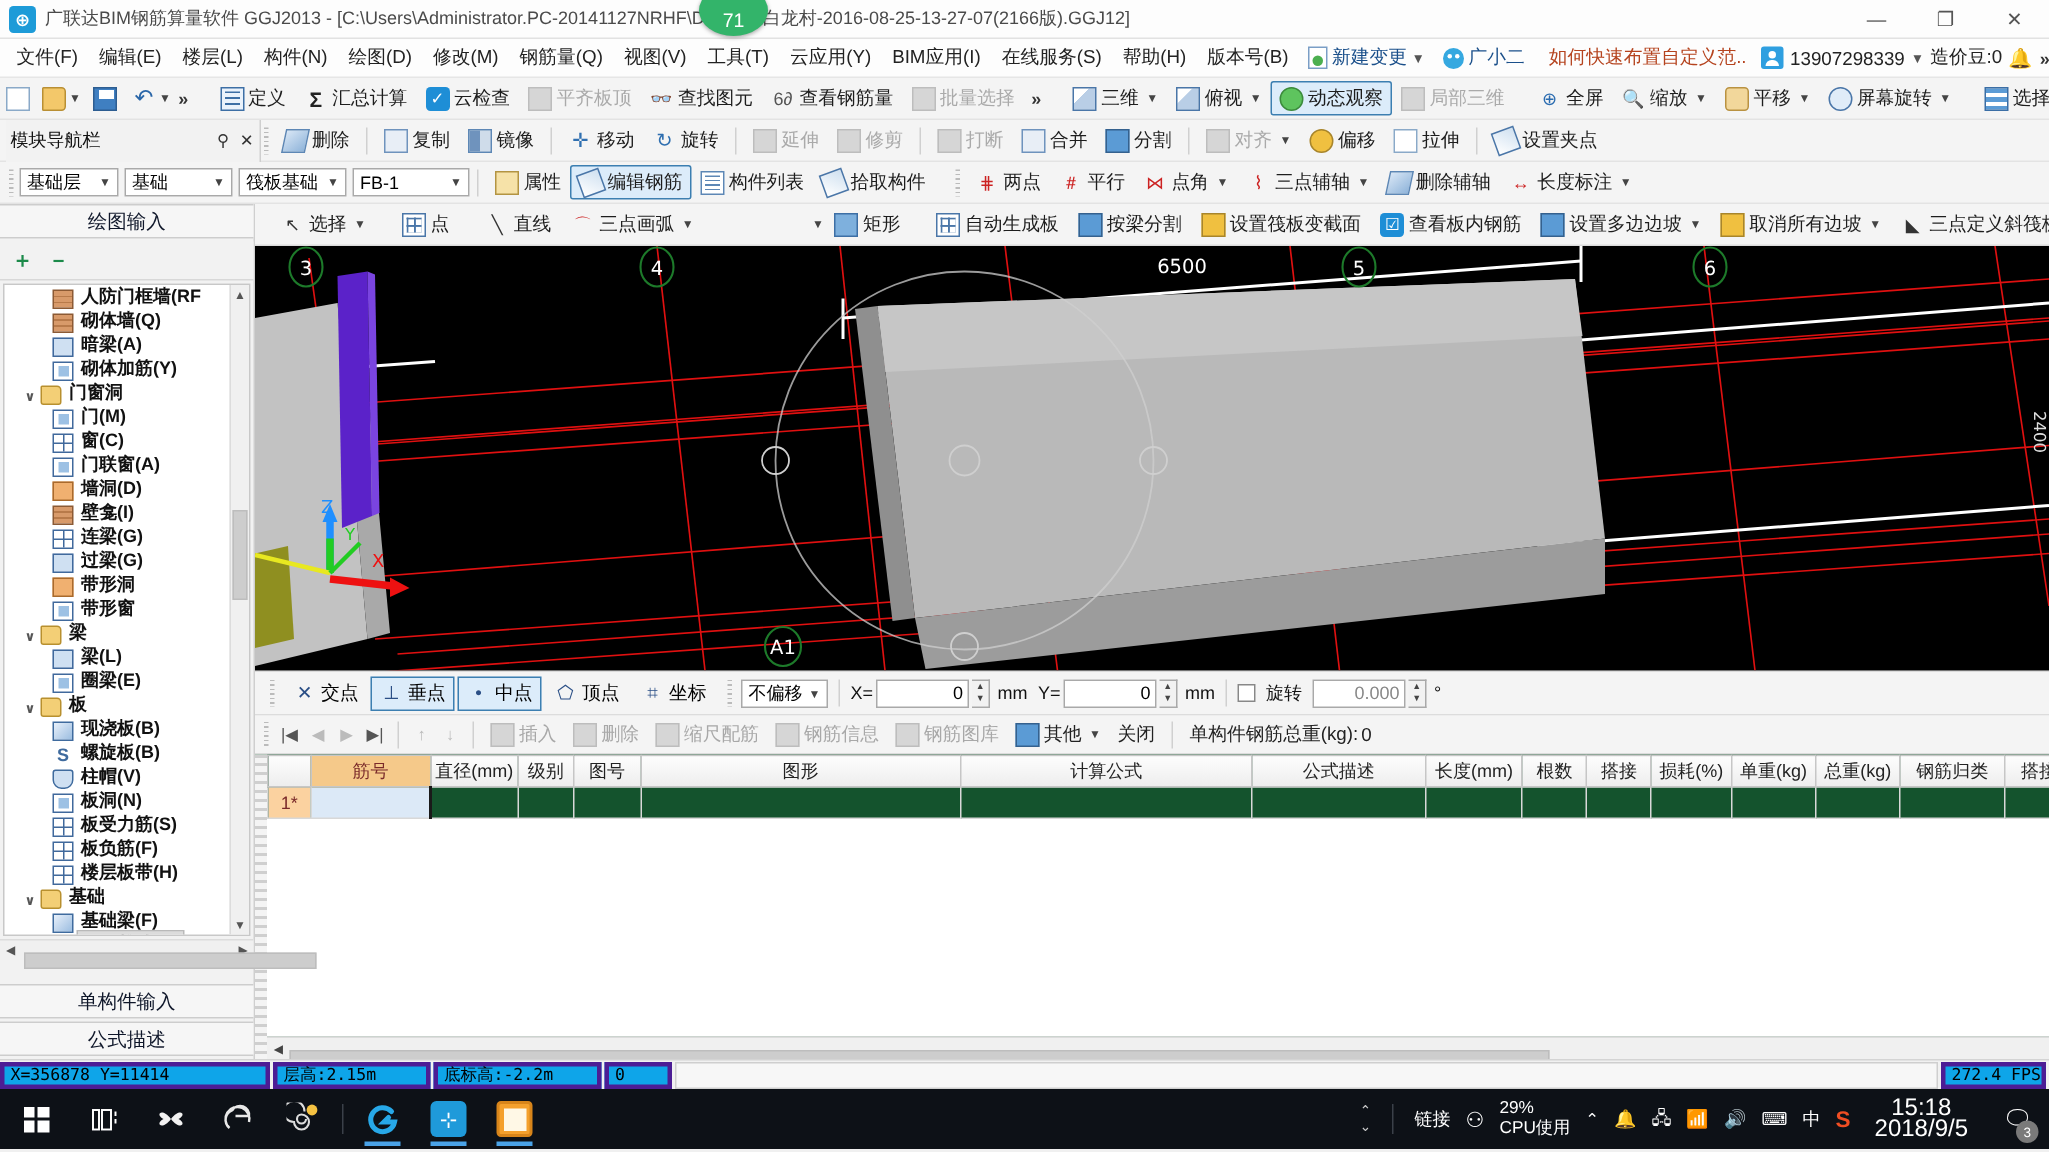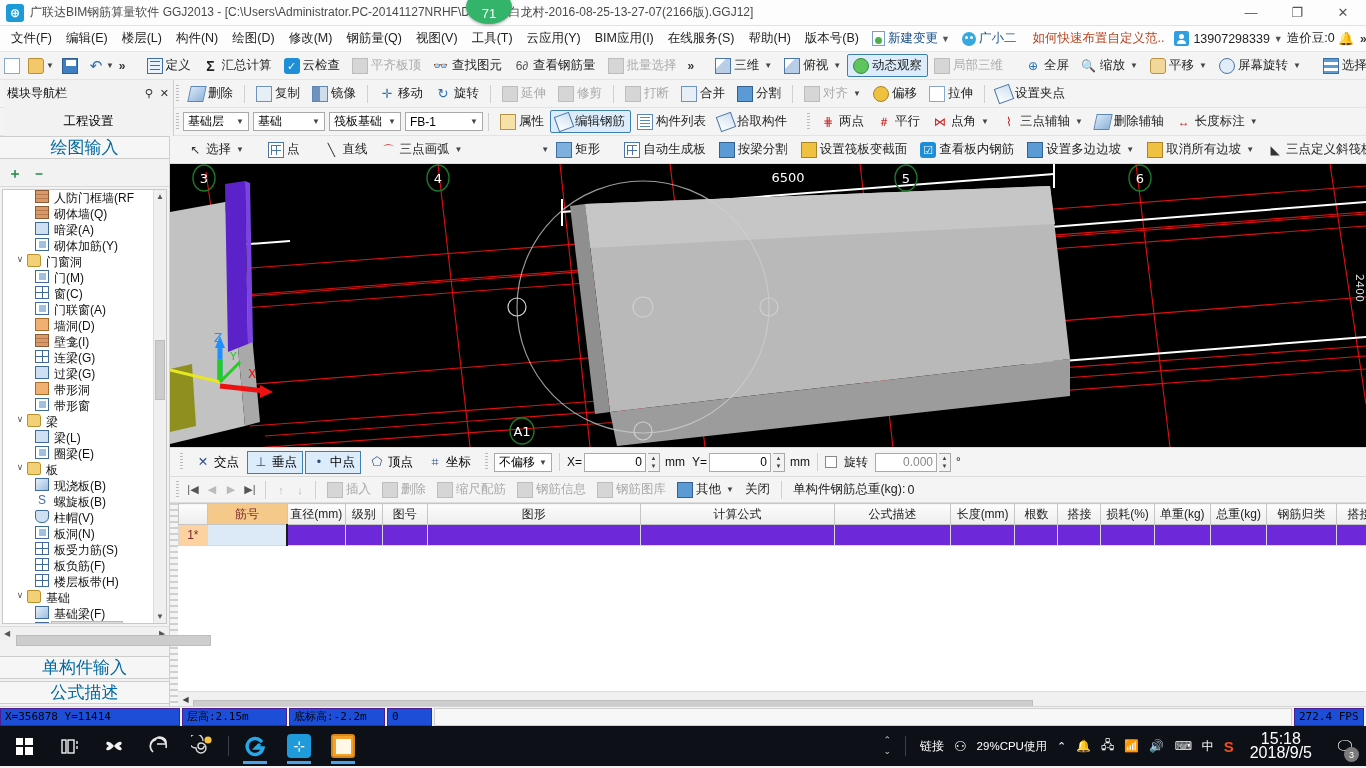--- a/index.html
+++ b/index.html
@@ -91,28 +91,28 @@
   .i-grid2:after{content:"";position:absolute;left:2px;top:2px;right:2px;bottom:2px;
     background:linear-gradient(to right,#4a76a8 1px,transparent 1px),linear-gradient(to bottom,#4a76a8 1px,transparent 1px);
     background-size:5px 5px;}
   .i-blue{background:#5b9bd5;border:1px solid #35618e;}
   .i-yellow{background:#f0c040;border:1px solid #a8852b;}
 
   
   .shell{display:flex;height:570px;}
   .leftpanel{width:170px;background:#f2f2f2;border-right:1px solid #cfcfcf;display:flex;flex-direction:column;}
   .lp-bar{height:23px;background:#f6f6f6;border:1px solid #cdcdcd;border-left:0;border-right:0;
-    margin-bottom:2px;display:flex;align-items:center;justify-content:center;font-size:17px;color:#0369a1;}
+    margin-bottom:2px;display:flex;align-items:center;justify-content:center;font-size:13px;color:#0f172a;}
   .lp-tools{height:26px;display:flex;align-items:center;gap:10px;padding-left:8px;
     background:#f2f2f2;border-bottom:1px solid #d8d8d8;}
   .pm{font-size:14px;color:#1c8a4a;font-weight:bold;}
   .pm.minus{color:#1c8a4a;}
   .tree{flex:1;background:#fff;margin:2px;border:1px solid #c8c8c8;overflow:hidden;position:relative;}
   .tree-scroll{position:absolute;inset:0;right:13px;overflow:hidden;}
-  .tnode{display:flex;align-items:flex-start;height:16px;font-size:12px;color:#111;white-space:nowrap;padding-left:2px;}
+  .tnode{display:flex;align-items:flex-end;height:16px;font-size:12px;color:#111;white-space:nowrap;padding-left:2px;font-weight:bold;}
   .tnode .tw{width:14px;text-align:center;color:#555;font-size:9px;flex:0 0 14px;}
   .tnode .ind{display:inline-block;flex:0 0 auto;}
   .tnode .ti{width:14px;height:13px;margin-right:3px;flex:0 0 14px;position:relative;display:inline-block;}
   .tnode.sel .tlabel{background:#dcdcdc;outline:1px solid #b9b9b9;}
   .tlabel{padding:0 2px;}
   .ti-folder{background:#f3cf76;border:1px solid #b8902f;border-radius:1px 3px 2px 2px;}
   .ti-brick{background:repeating-linear-gradient(to bottom,#d89a6a 0 3px,#b87a4a 3px 4px);border:1px solid #8c5a34;}
   .ti-bluebox{background:#cfe0f2;border:1px solid #40699c;}
   .ti-bluebox2{background:#fff;border:1px solid #40699c;}
   .ti-bluebox2:after{content:"";position:absolute;left:3px;top:2px;right:2px;bottom:2px;background:#9dc1e4;}
@@ -150,58 +150,58 @@
   .ckb{width:12px;height:12px;border:1px solid #888;background:#fff;display:inline-block;}
   .lbl{font-size:12px;color:#111;}
 
   .gridtoolbar{height:26px;background:#f4f4f4;display:flex;align-items:center;gap:1px;
     border-bottom:1px solid #dcdcdc;padding-left:4px;white-space:nowrap;}
   .gbtn{display:flex;align-items:center;gap:3px;padding:2px 5px;font-size:12.5px;color:#222;}
   .gbtn.dis{color:#a8a8a8;}
   .navb{width:18px;text-align:center;font-size:11px;color:#555;}
   .navb.dis{color:#bbb;}
 
-  .tablewrap{flex:1;background:#6d28d9;display:flex;min-height:0;}
+  .tablewrap{flex:1;background:#14532d;display:flex;min-height:0;}
   .tbl-gutter{width:8px;background:#f4f4f4;
     background-image:repeating-linear-gradient(to bottom,#cfcfcf 0 2px,transparent 2px 6px);}
   .tbl{flex:1;display:flex;flex-direction:column;min-width:0;overflow:hidden;}
   table{border-collapse:collapse;table-layout:fixed;width:1205px;}
   th{background:linear-gradient(to bottom,#fdfdfd,#ededed);border:1px solid #c6c6c6;
     font-weight:normal;font-size:12px;color:#222;height:21px;padding:0 2px;}
   th.key{background:#f5c98a;color:#7a2a2a;}
   td{border:1px solid #d8d8d8;height:21px;font-size:12px;padding:0 3px;}
   td.rowhdr{background:#fbd2a0;color:#7a2a2a;text-align:center;}
   td.cur{background:#dce9f7;border-right:2px solid #1a1a1a;}
   .tbl-body{flex:1;background:#fff;}
   .tbl-hsb{height:15px;background:#f0f0f0;border-top:1px solid #dcdcdc;display:flex;align-items:center;}
   .tbl-hsb .arr{width:15px;text-align:center;font-size:8px;color:#444;}
   .tbl-hsb .track{flex:1;position:relative;background:#f0f0f0;}
   .tbl-hsb .thumb{position:absolute;left:0;top:1px;height:12px;width:840px;background:#cdcdcd;border:1px solid #bdbdbd;}
 
   
   .statusbar{height:20px;background:#f1f1f1;border-top:1px solid #d4d4d4;display:flex;align-items:center;
     font-family:"DejaVu Sans Mono","Liberation Mono",monospace;font-size:11px;}
-  .sb-cell{border:1px solid #4c1d95;background:#1d4ed8;height:18px;display:flex;align-items:center;
+  .sb-cell{border:3px solid #4c1d95;background:#0ea5e9;height:18px;display:flex;align-items:center;
     padding:0 4px;margin-right:2px;white-space:nowrap;}
   .sb-grow{flex:1;border:1px solid #cfcfcf;background:#f7f7f7;height:18px;margin-right:2px;}
 
   
   .taskbar{height:40px;background:#0d1117;display:flex;align-items:center;color:#fff;}
   .tk-start{width:48px;height:40px;display:flex;align-items:center;justify-content:center;}
   .winlogo{width:17px;height:17px;display:grid;grid-template-columns:1fr 1fr;grid-template-rows:1fr 1fr;gap:2px;}
   .winlogo i{background:#fff;display:block;}
   .tk-search{width:280px;height:30px;background:#eceff3;display:flex;align-items:center;
     padding:0 8px;color:#333;font-size:12.5px;gap:8px;}
   .circ{width:16px;height:16px;border:2px solid #333;border-radius:50%;}
   .mic{margin-left:auto;font-size:14px;color:#333;}
   .tk-icon{width:44px;height:40px;display:flex;align-items:center;justify-content:center;position:relative;}
   .tk-icon.openapp:after{content:"";position:absolute;bottom:2px;left:10px;right:10px;height:3px;background:#4aa3e8;}
   .tk-sep{width:1px;height:20px;background:#3a4049;margin:0 4px;}
   .tray{margin-left:auto;display:flex;align-items:center;gap:10px;padding-right:4px;font-size:12px;}
-  .cpu{display:flex;flex-direction:row;align-items:flex-end;line-height:13px;font-size:11.5px;}
+  .cpu{display:flex;flex-direction:column;align-items:flex-start;line-height:13px;font-size:11.5px;}
   .clock{display:flex;flex-direction:column;align-items:center;line-height:14px;font-size:16px;padding:0 6px;}
   .notif{width:34px;height:40px;display:flex;align-items:center;justify-content:center;position:relative;}
   .badge{position:absolute;right:3px;bottom:4px;width:15px;height:15px;border-radius:50%;background:#7a7a7a;
     color:#fff;font-size:9px;display:flex;align-items:center;justify-content:center;}
   .ovf{display:flex;flex-direction:column;align-items:center;font-size:9px;line-height:11px;color:#ccc;}
 </style>
 </head>
 <body>
 
 <div class="titlebar">
@@ -408,24 +408,20 @@
     <span>拉伸</span>
     </span>
   <span class="tsep"></span>
   <span class="tbtn">
     <span class="gicon i-pen"></span>
     <span>设置夹点</span>
     </span>
 </div>
 
 <div class="tbrow">
-  <div style="width:170px;display:flex;align-items:center;background:#f2f2f2;height:28px;
-       border-right:1px solid #cfcfcf;justify-content:center;">
-    <span style="font-size:12.5px">工程设置</span>
-  </div>
   <span class="grip"></span>
   <span class="selbox" style="width:66px">
     <span>基础层</span>
     <span class="dd" style="margin-left:auto">▼</span>
     </span>
   <span class="selbox" style="width:72px;margin-left:4px">
     <span>基础</span>
     <span class="dd" style="margin-left:auto">▼</span>
     </span>
   <span class="selbox" style="width:72px;margin-left:4px">
@@ -970,21 +966,21 @@
             </div>
         </div>
       </div>
     </div>
   </div>
 </div>
 
 <div class="statusbar">
   <div class="sb-cell" style="width:180px">X=356878  Y=11414</div>
   <div class="sb-cell" style="width:105px">层高:2.15m</div>
-  <div class="sb-cell" style="width:96px">底标高:-2.2m</div>
+  <div class="sb-cell" style="width:112px">底标高:-2.2m</div>
   <div class="sb-cell" style="width:45px">0</div>
   <div class="sb-grow"></div>
   <div class="sb-cell" style="width:70px;justify-content:flex-start">272.4 FPS</div>
 </div>
 
 <div class="taskbar">
   <div class="tk-start">
     <div class="winlogo">
         <i></i>
         <i></i>

